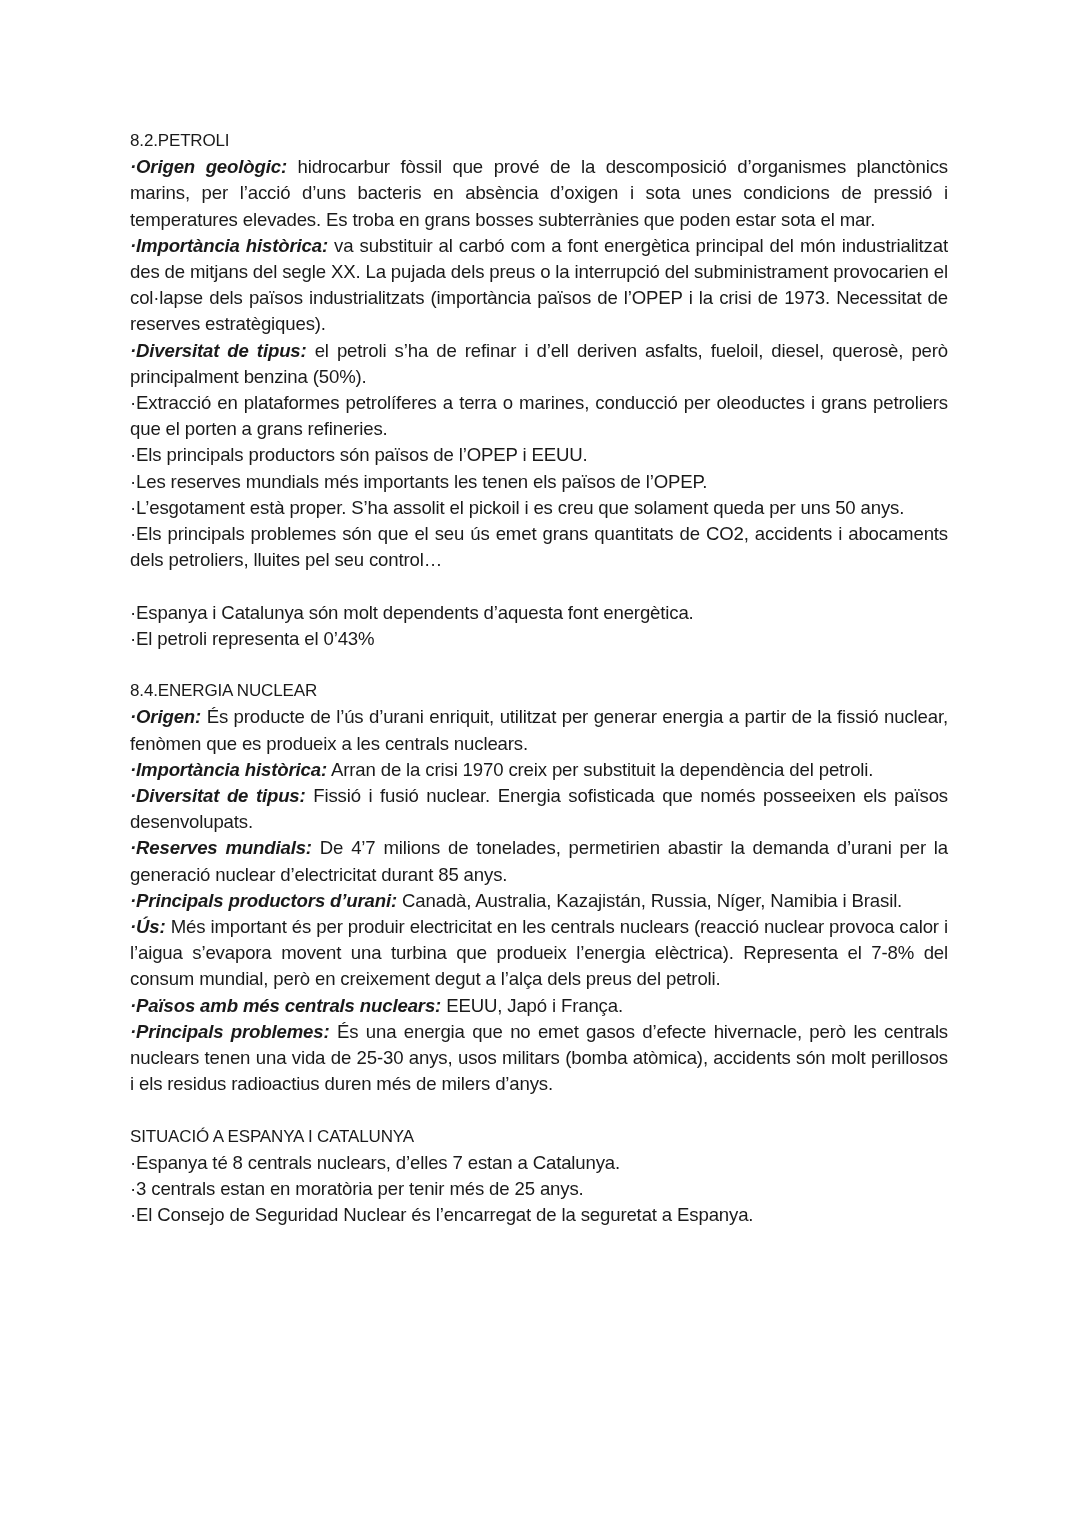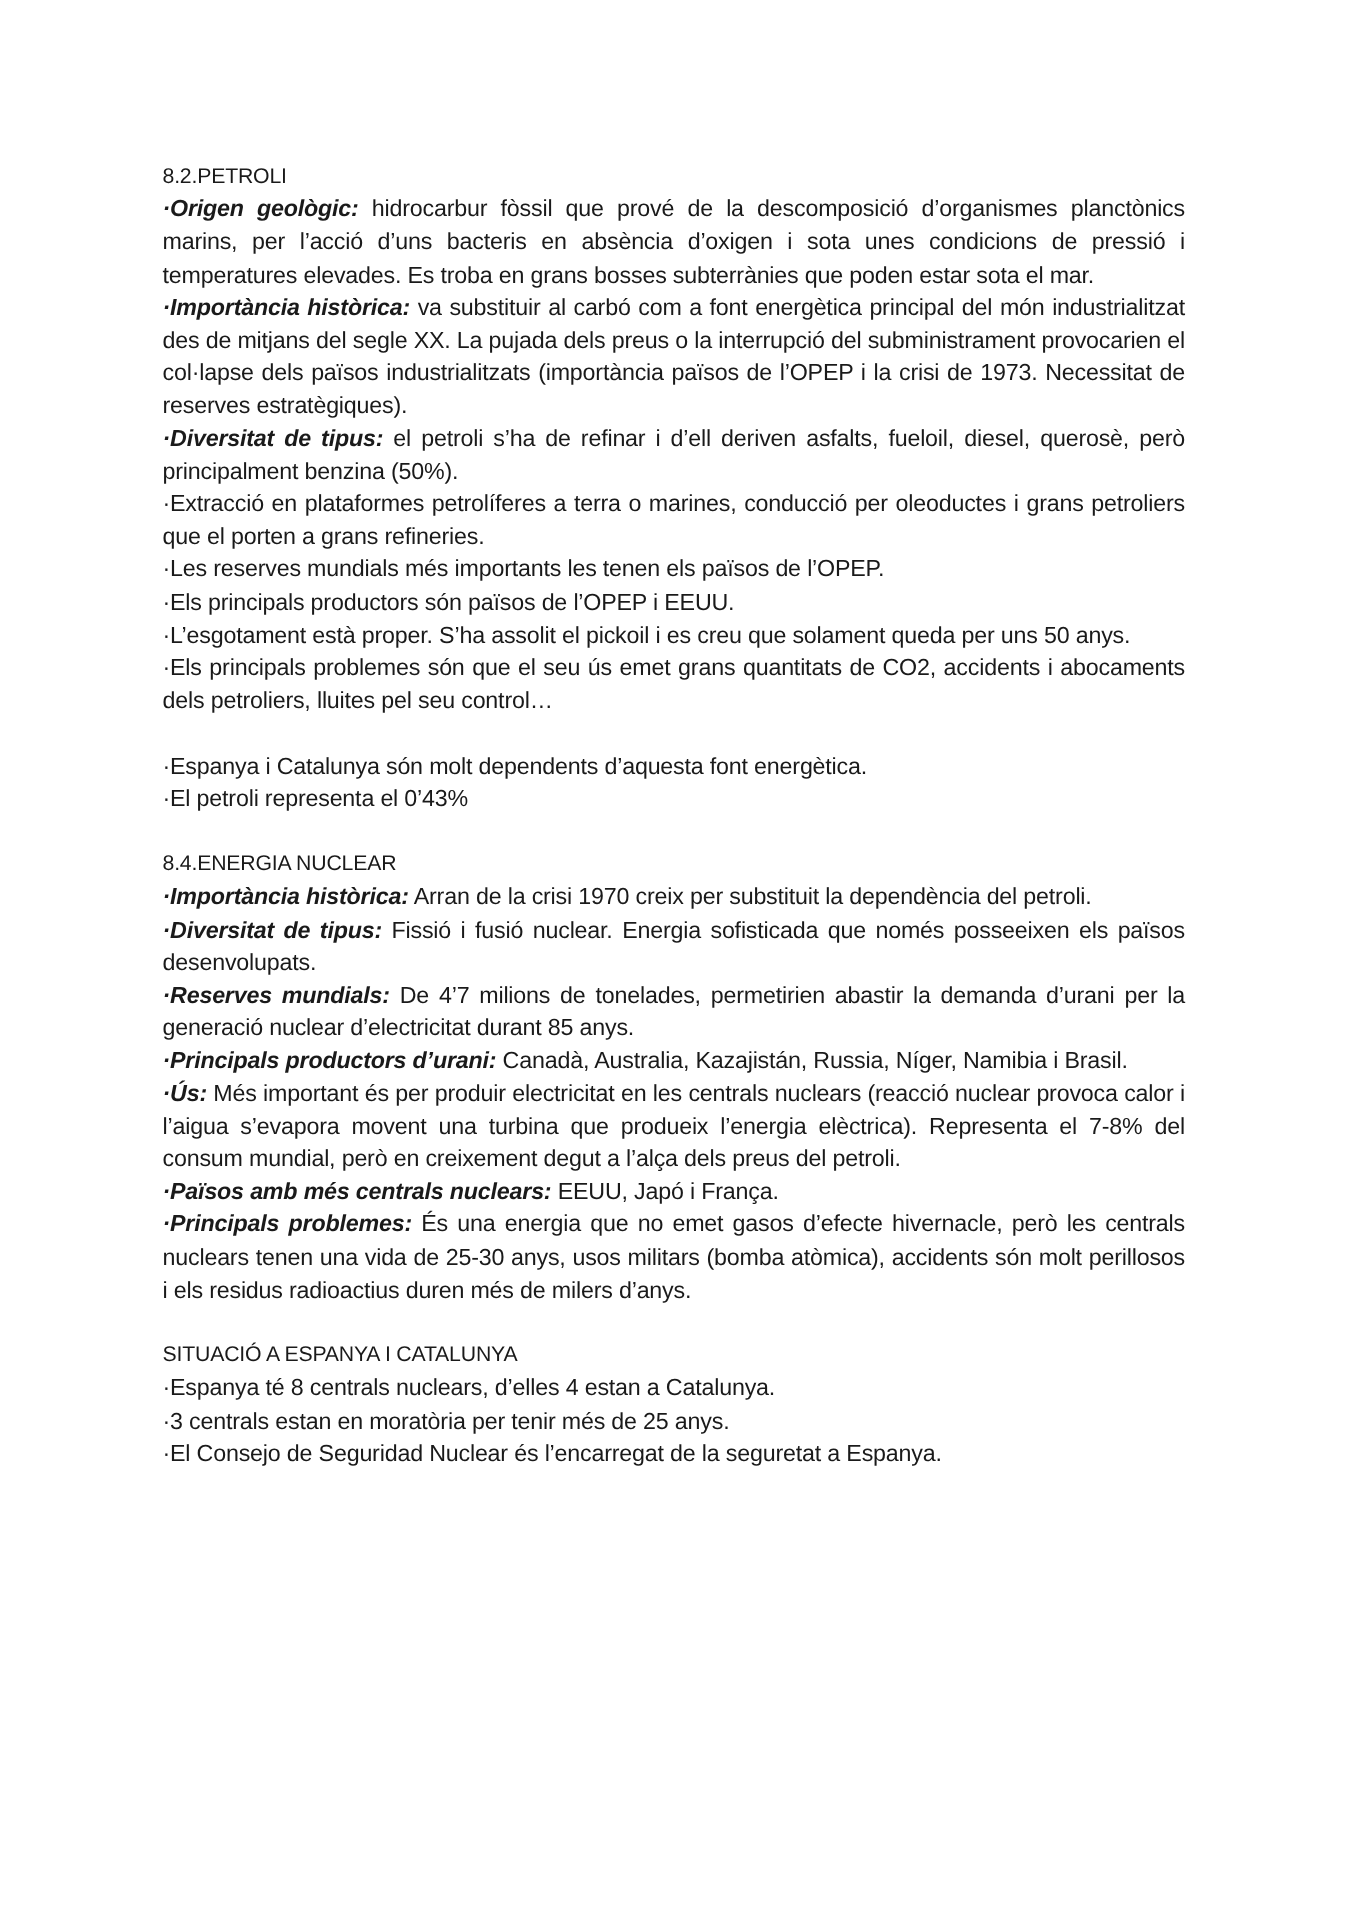--- a/index.html
+++ b/index.html
@@ -54,54 +54,55 @@
   <section>
     <h2 class="heading">8.2.PETROLI</h2>
 
     <p class="para last-line-left"><span class="label">·Origen geològic:</span><span> hidrocarbur fòssil que prové de la descomposició d’organismes planctònics marins, per l’acció d’uns bacteris en absència d’oxigen i sota unes condicions de pressió i temperatures elevades. Es troba en grans bosses subterrànies que poden estar sota el mar.</span></p>
 
     <p class="para last-line-left"><span class="label">·Importància històrica:</span><span> va substituir al carbó com a font energètica principal del món industrialitzat des de mitjans del segle XX. La pujada dels preus o la interrupció del subministrament provocarien el col·lapse dels països industrialitzats (importància països de l’OPEP i la crisi de 1973. Necessitat de reserves estratègiques).</span></p>
 
     <p class="para last-line-left"><span class="label">·Diversitat de tipus:</span><span> el petroli s’ha de refinar i d’ell deriven asfalts, fueloil, diesel, querosè, però principalment benzina (50%).</span></p>
 
     <p class="para last-line-left">·Extracció en plataformes petrolíferes a terra o marines, conducció per oleoductes i grans petroliers que el porten a grans refineries.</p>
+    <p class="para last-line-left">·Els principals productors són països de l’OPEP i EEUU.</p>
     <p class="para last-line-left">·Les reserves mundials més importants les tenen els països de l’OPEP.</p>
-    <p class="para last-line-left">·Els principals productors són països de l’OPEP i EEUU.</p>
     <p class="para last-line-left">·L’esgotament està proper. S’ha assolit el pickoil i es creu que solament queda per uns 50 anys.</p>
     <p class="para last-line-left">·Els principals problemes són que el seu ús emet grans quantitats de CO2, accidents i abocaments dels petroliers, lluites pel seu control…</p>
 
     <div class="gap"></div>
 
     <p class="para last-line-left">·Espanya i Catalunya són molt dependents d’aquesta font energètica.</p>
     <p class="para last-line-left">·El petroli representa el 0’43%</p>
   </section>
 
   <div class="gap"></div>
 
   <section>
     <h2 class="heading">8.4.ENERGIA NUCLEAR</h2>
 
+    <p class="para last-line-left"><span class="label">·Origen:</span><span> És producte de l’ús d’urani enriquit, utilitzat per generar energia a partir de la fissió nuclear, fenòmen que es produeix a les centrals nuclears.</span></p>
 
     <p class="para last-line-left"><span class="label">·Importància històrica:</span><span> Arran de la crisi 1970 creix per substituit la dependència del petroli.</span></p>
 
     <p class="para last-line-left"><span class="label">·Diversitat de tipus:</span><span> Fissió i fusió nuclear. Energia sofisticada que només posseeixen els països desenvolupats.</span></p>
 
     <p class="para last-line-left"><span class="label">·Reserves mundials:</span><span> De 4’7 milions de tonelades, permetirien abastir la demanda d’urani per la generació nuclear d’electricitat durant 85 anys.</span></p>
 
     <p class="para last-line-left"><span class="label">·Principals productors d’urani:</span><span> Canadà, Australia, Kazajistán, Russia, Níger, Namibia i Brasil.</span></p>
 
     <p class="para last-line-left"><span class="label">·Ús:</span><span> Més important és per produir electricitat en les centrals nuclears (reacció nuclear provoca calor i l’aigua s’evapora movent una turbina que produeix l’energia elèctrica). Representa el 7-8% del consum mundial, però en creixement degut a l’alça dels preus del petroli.</span></p>
 
     <p class="para last-line-left"><span class="label">·Països amb més centrals nuclears:</span><span> EEUU, Japó i França.</span></p>
 
     <p class="para last-line-left"><span class="label">·Principals problemes:</span><span> És una energia que no emet gasos d’efecte hivernacle, però les centrals nuclears tenen una vida de 25-30 anys, usos militars (bomba atòmica), accidents són molt perillosos i els residus radioactius duren més de milers d’anys.</span></p>
   </section>
 
   <div class="gap"></div>
 
   <section>
     <h2 class="heading">SITUACIÓ A ESPANYA I CATALUNYA</h2>
-    <p class="para last-line-left">·Espanya té 8 centrals nuclears, d’elles 4 estan a Catalunya.</p>
+    <p class="para last-line-left">·Espanya té 8 centrals nuclears, d’elles 7 estan a Catalunya.</p>
     <p class="para last-line-left">·3 centrals estan en moratòria per tenir més de 25 anys.</p>
     <p class="para last-line-left">·El Consejo de Seguridad Nuclear és l’encarregat de la seguretat a Espanya.</p>
   </section>
 
 </div>
 
 </body></html>

